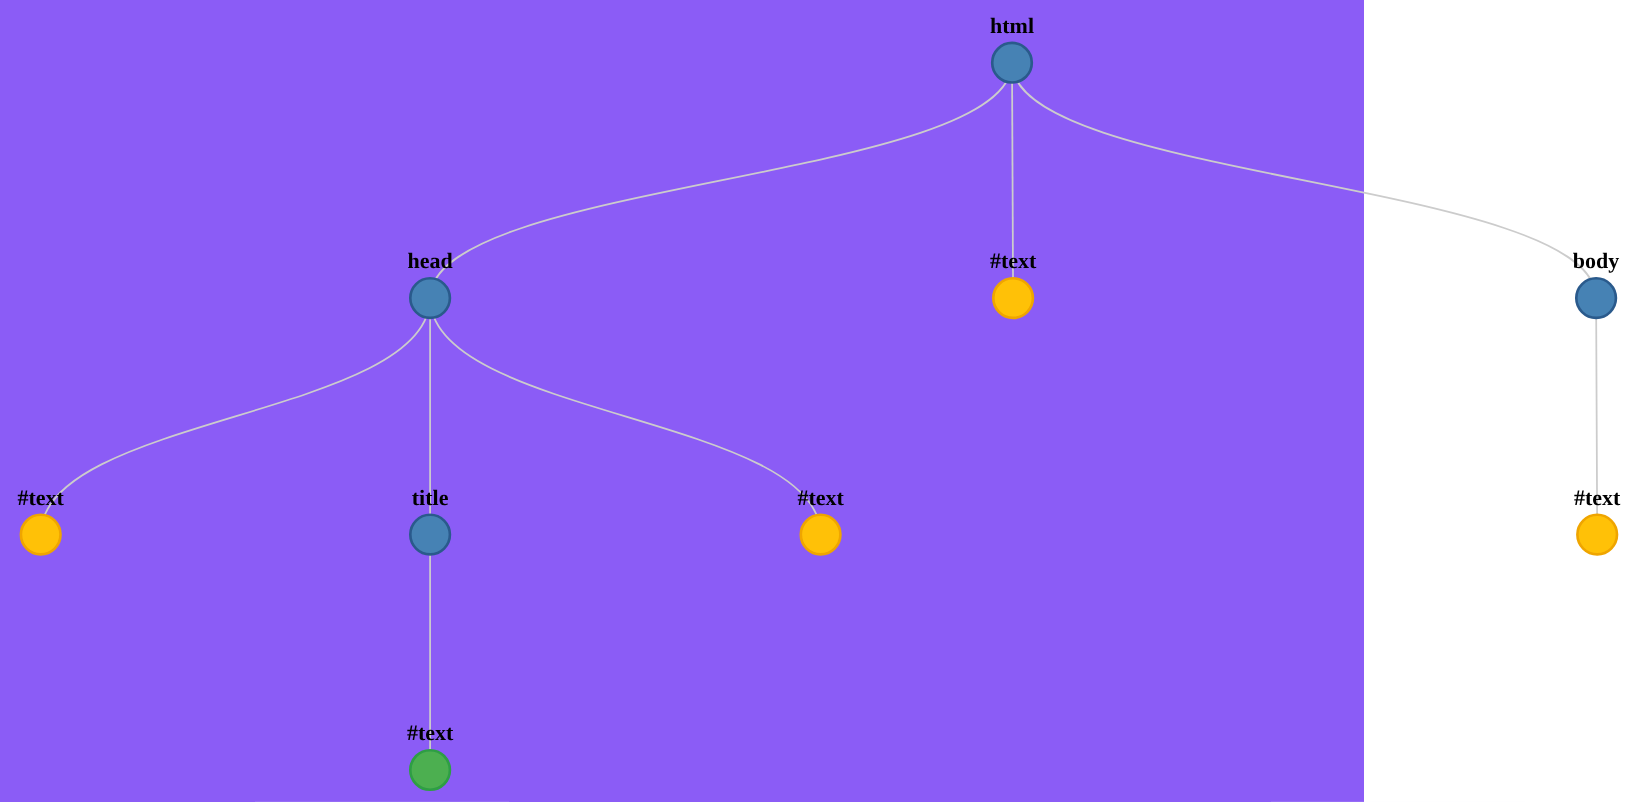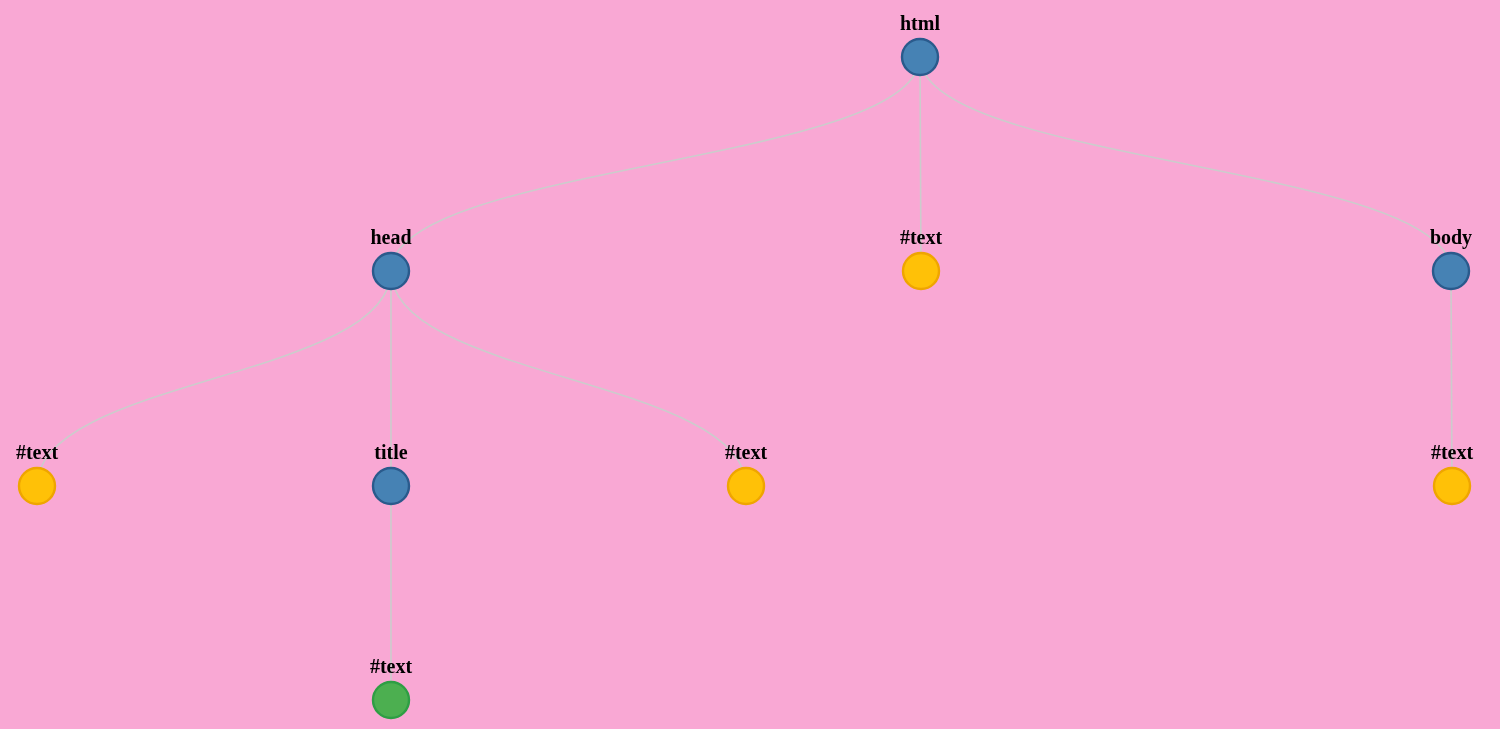--- a/index.html
+++ b/index.html
@@ -6,23 +6,23 @@
     margin: 0;
     padding: 0;
     width: 1500px;
     height: 729px;
     background: #ffffff;
     overflow: hidden;
     font-family: "Liberation Serif", "DejaVu Serif", serif;
   }
   .canvas-wrap {
     position: relative;
-    width: 1500px;
+    width: 1240px;
     height: 729px;
-    background: #f9a8d4;
+    background: #8b5cf6;
   }
   svg {
     display: block;
   }
   .edge {
     fill: none;
     stroke-width: 1.6px;
   }
   .node-circle {
     stroke-width: 2.4px;

